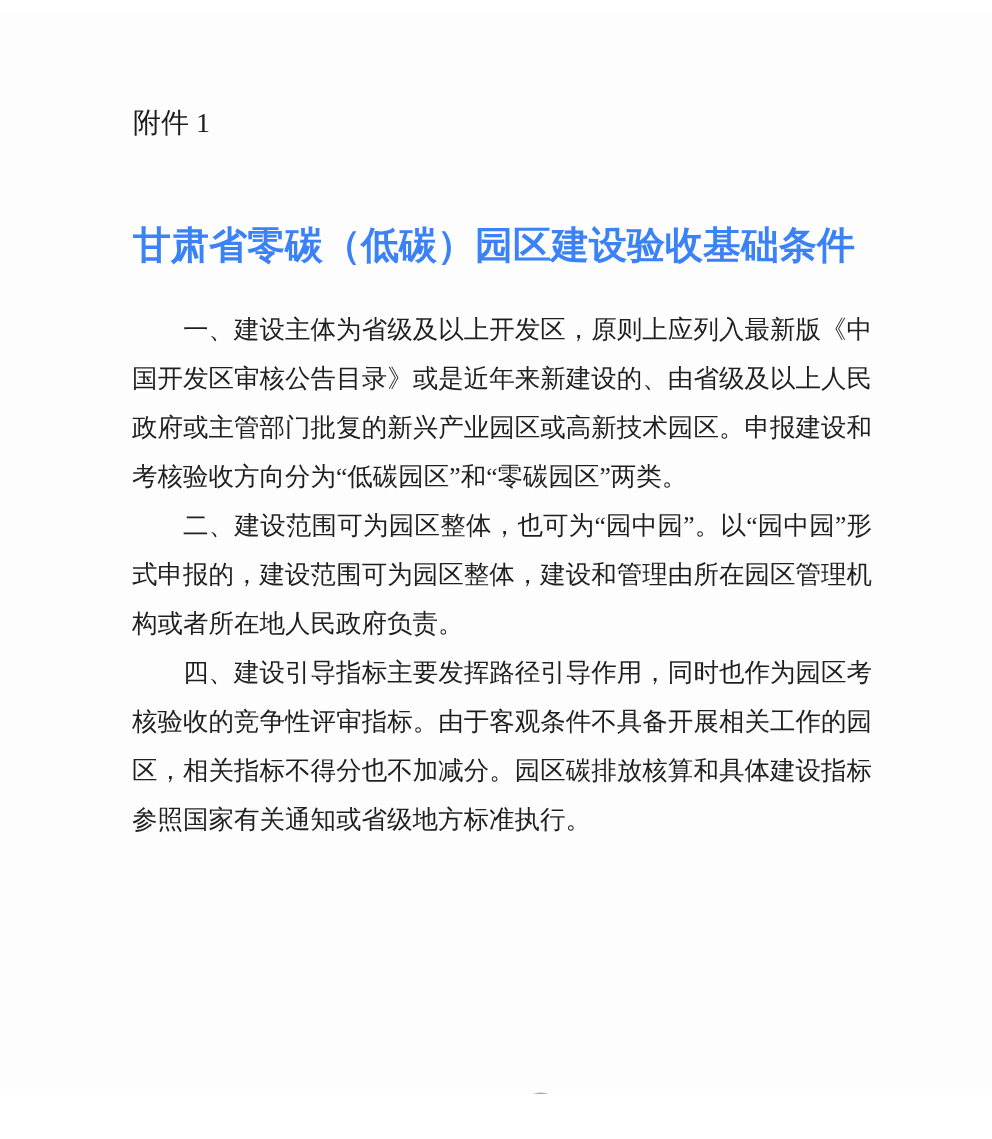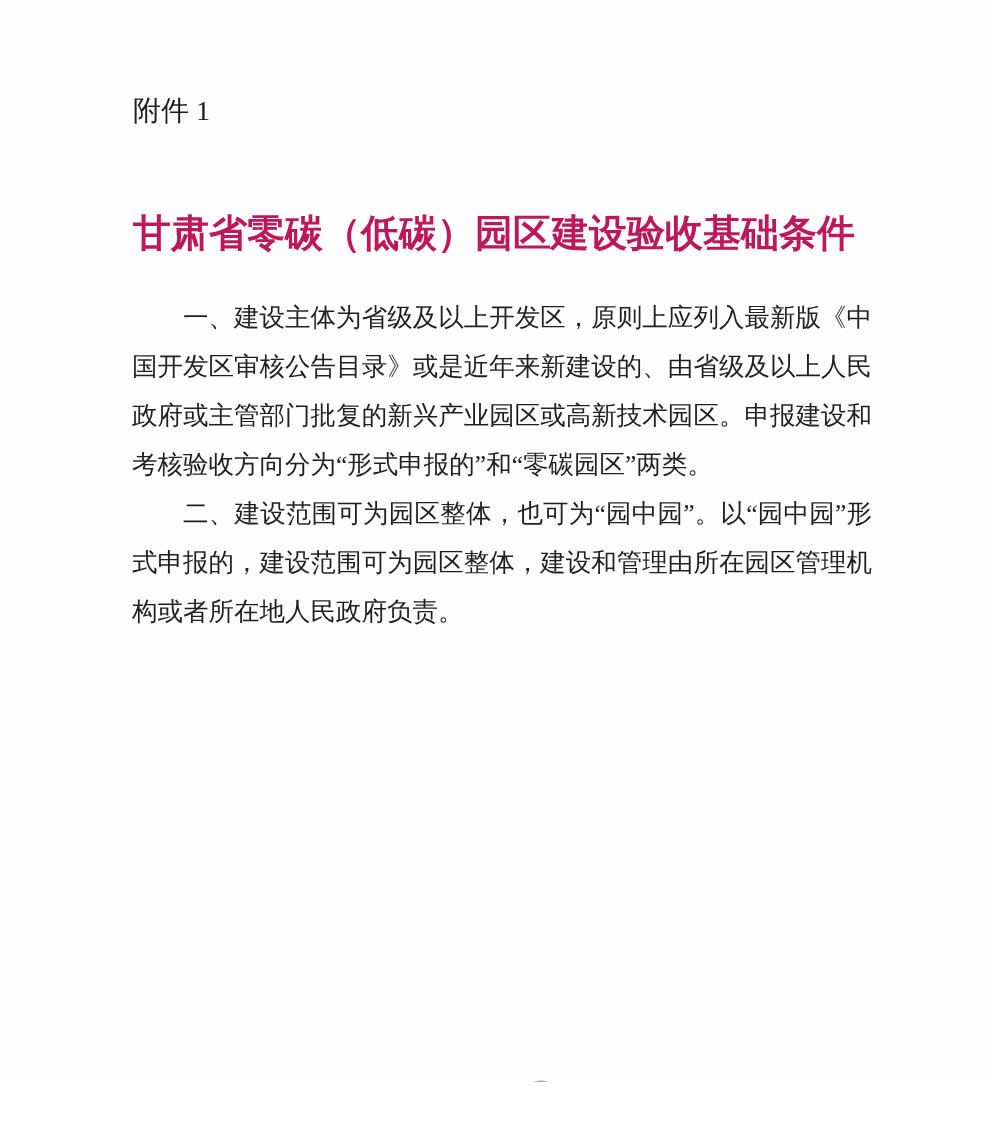--- a/index.html
+++ b/index.html
@@ -8,40 +8,41 @@
     background: #ffffff;
   }
   .page {
     position: relative;
     width: 992px;
     height: 1082px;
     background: #fdfdfd;
     overflow: hidden;
     font-family: "Liberation Serif", serif;
     color: #1e1e1e;
+    margin-top: 12px;
   }
   .attachment-label {
     position: absolute;
     left: 133px;
     top: 94px;
     font-size: 28px;
     line-height: 34px;
     color: #1c1c1c;
     white-space: nowrap;
   }
   .doc-title {
     position: absolute;
     left: 133px;
     top: 184px;
     width: 730px;
     font-size: 38px;
     line-height: 48px;
     font-weight: 700;
     letter-spacing: 0px;
-    color: #be185d;
+    color: #3b82f6;
     white-space: nowrap;
   }
   .doc-body {
     position: absolute;
     left: 132px;
     top: 293px;
     width: 740px;
     font-size: 25.5px;
     line-height: 49px;
     text-align: justify;
@@ -75,22 +76,23 @@
 </head>
 <body>
 
 <div class="page">
 
   <div class="attachment-label">附件 1</div>
 
   <h1 class="doc-title">甘肃省零碳（低碳）园区建设验收基础条件</h1>
 
   <div class="doc-body">
-    <p>一、建设主体为省级及以上开发区，原则上应列入最新版《中国开发区审核公告目录》或是近年来新建设的、由省级及以上人民政府或主管部门批复的新兴产业园区或高新技术园区。申报建设和考核验收方向分为“形式申报的”和“零碳园区”两类。</p>
+    <p>一、建设主体为省级及以上开发区，原则上应列入最新版《中国开发区审核公告目录》或是近年来新建设的、由省级及以上人民政府或主管部门批复的新兴产业园区或高新技术园区。申报建设和考核验收方向分为“低碳园区”和“零碳园区”两类。</p>
     <p>二、建设范围可为园区整体，也可为“园中园”。以“园中园”形式申报的，建设范围可为园区整体，建设和管理由所在园区管理机构或者所在地人民政府负责。</p>
+    <p>四、建设引导指标主要发挥路径引导作用，同时也作为园区考核验收的竞争性评审指标。由于客观条件不具备开展相关工作的园区，相关指标不得分也不加减分。园区碳排放核算和具体建设指标参照国家有关通知或省级地方标准执行。</p>
   </div>
 
   <div class="watermark">
     <svg class="wechat-icon" viewBox="0 0 48 42" xmlns="http://www.w3.org/2000/svg" aria-hidden="true">
       <ellipse cx="18.5" cy="15.5" rx="17" ry="14" fill="#a9a9a9"></ellipse>
       <polygon points="8,27 3.5,36 15,30" fill="#a9a9a9"></polygon>
       <circle cx="12.5" cy="12.5" r="2.6" fill="#fdfdfd"></circle>
       <circle cx="24.5" cy="12.5" r="2.6" fill="#fdfdfd"></circle>
       <ellipse cx="35" cy="27" rx="12.5" ry="10.5" fill="#a9a9a9"></ellipse>
       <polygon points="41.5,35.5 45.5,42 36.5,37.5" fill="#a9a9a9"></polygon>

